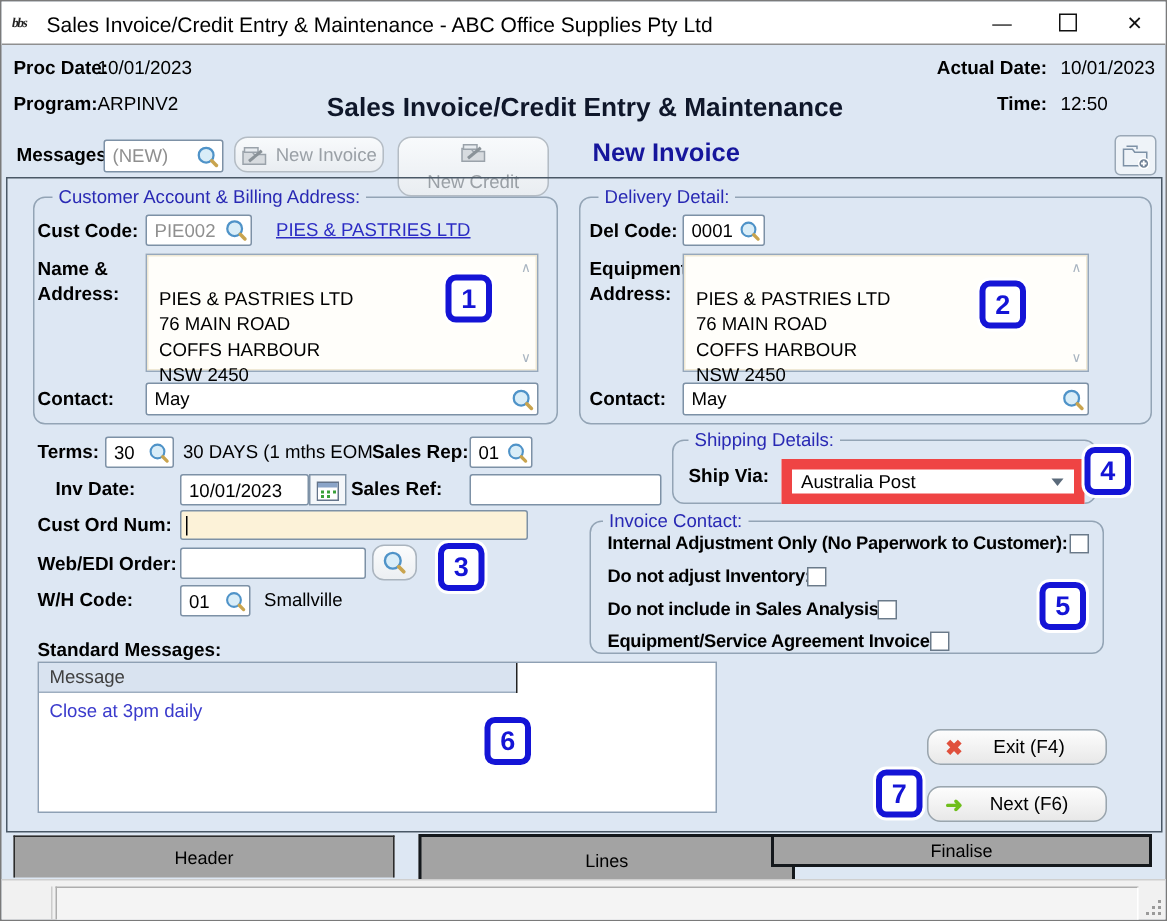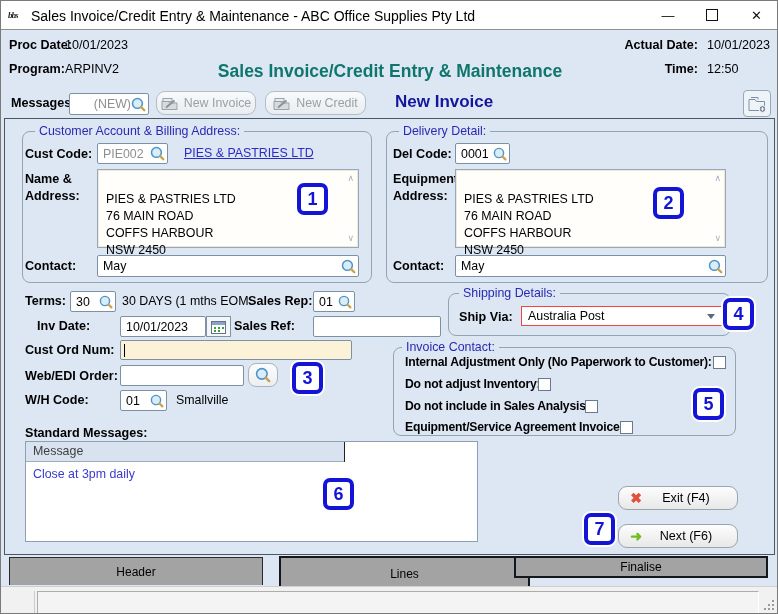--- a/index.html
+++ b/index.html
@@ -11,21 +11,21 @@
   
   #titlebar{position:absolute;left:0;top:0;width:778px;height:29px;background:#ffffff;border-bottom:1px solid #8f8f8f;box-sizing:border-box;}
   #appicon{position:absolute;left:7px;top:6px;width:18px;height:17px;font:italic bold 9px "Liberation Serif",serif;color:#222;letter-spacing:-1px;line-height:17px;}
   #wintitle{position:absolute;left:30px;top:7px;font-size:14px;white-space:nowrap;}
   .caption-btn{position:absolute;top:0;width:44px;height:28px;display:flex;align-items:center;justify-content:center;font-size:13px;color:#111;}
   #maxglyph{width:10px;height:10px;border:1.4px solid #111;display:inline-block;}
   
   .lbl{position:absolute;font-size:12.6px;font-weight:700;white-space:nowrap;}
   .val{position:absolute;font-size:12.6px;white-space:nowrap;}
   #apptitle{position:absolute;left:0;top:33px;width:778px;text-align:center;font-size:22.5px;font-weight:700;color:#16169c;}
-  #appsubtitle{position:absolute;left:0;top:60px;width:778px;text-align:center;font-size:17.5px;font-weight:700;color:#0f766e;}
+  #appsubtitle{position:absolute;left:0;top:60px;width:778px;text-align:center;font-size:17.5px;font-weight:700;color:#0f172a;}
   .rlabel{text-align:right;width:95px;}
   
   .fieldbox{position:absolute;background:#fff;border:1px solid #7d91a6;box-sizing:border-box;border-radius:2px;font-size:12.4px;display:flex;align-items:center;}
   .fieldbox .ftext{padding-left:5px;flex:1;white-space:nowrap;overflow:hidden;}
   .fieldbox .mag{margin-right:2px;display:flex;align-items:center;}
   .gray{color:#8f8f8f;}
   .toolbtn{position:absolute;border:1px solid #b4bcc4;border-radius:9px;background:linear-gradient(#f8fafc,#e9edf1);display:flex;align-items:center;justify-content:center;gap:6px;font-size:12.4px;color:#9aa0a6;box-sizing:border-box;}
   #invstatus{position:absolute;left:394px;top:91px;font-size:17px;font-weight:700;color:#16169c;}
   #copybtn{position:absolute;left:742px;top:89px;width:28px;height:27px;border:1px solid #9aa8b6;border-radius:4px;background:#eef3f8;display:flex;align-items:center;justify-content:center;box-sizing:border-box;}
   
@@ -34,21 +34,21 @@
   .legend{position:absolute;top:-8px;background:#dde7f3;padding:0 4px;font-size:12.4px;color:#2929b4;white-space:nowrap;}
   .addrbox{position:absolute;background:#fffefa;border:1px solid #96a8bc;box-shadow:inset 0 0 0 1px #efe8d4;box-sizing:border-box;font-size:12.4px;line-height:17px;padding:4px 18px 2px 8px;white-space:pre-line;}
   .scrollarrow{position:absolute;right:4px;font-size:9px;color:#a8b4c0;line-height:9px;}
   .link{position:absolute;font-size:12.4px;color:#2c2cc4;text-decoration:underline;white-space:nowrap;}
   .plain{position:absolute;font-size:12.4px;white-space:nowrap;}
   .magbtn{position:absolute;border:1px solid #aab4be;border-radius:8px;background:linear-gradient(#fbfcfd,#eceff2);display:flex;align-items:center;justify-content:center;box-sizing:border-box;}
   .calbtn{position:absolute;border:1px solid #8094a8;background:#f4f7fa;display:flex;align-items:center;justify-content:center;box-sizing:border-box;}
   .cb{position:absolute;width:13px;height:13px;background:#fff;border:1px solid #6a7a8a;box-sizing:border-box;}
   .optlbl{position:absolute;font-size:12.2px;font-weight:700;letter-spacing:-0.2px;white-space:nowrap;}
   
-  #shipvia{position:absolute;left:520px;top:305px;width:202px;height:20px;background:#fff;border:1px solid #ef4444;box-sizing:border-box;display:flex;align-items:center;font-size:12.4px;}
+  #shipvia{position:absolute;left:520px;top:305px;width:202px;height:30px;background:#fff;border:7px solid #ef4444;box-sizing:border-box;display:flex;align-items:center;font-size:12.4px;}
   #shipvia .stext{flex:1;padding-left:6px;}
   .chev{width:0;height:0;border-left:4px solid transparent;border-right:4px solid transparent;border-top:5px solid #5a6a7a;margin-right:7px;}
   
   #msgtable{position:absolute;left:24px;top:440px;width:453px;height:101px;background:#fff;border:1px solid #8ea0b4;box-sizing:border-box;}
   #msghdr1{position:absolute;left:0;top:0;width:318px;height:20px;background:#d9e3f0;border-bottom:1px solid #9eaec0;box-sizing:border-box;font-size:12.4px;color:#3f3f3f;padding:2px 0 0 7px;}
   #msghdrdiv{position:absolute;left:318px;top:0;width:1px;height:20px;background:#222;}
   .msgrow{position:absolute;left:7px;top:25px;font-size:12.4px;color:#3a3acc;white-space:nowrap;}
   
   .actbtn{position:absolute;left:617px;width:120px;height:24px;border:1px solid #9aa5ad;border-radius:9px;background:linear-gradient(#fdfdfd,#e8e8e8);display:flex;align-items:center;box-sizing:border-box;font-size:12.6px;}
   .actbtn .aicon{width:34px;text-align:center;font-size:14px;font-weight:700;}
@@ -91,40 +91,40 @@
   <span class="val" style="left:64px;top:37px;">10/01/2023</span>
   <span class="lbl" style="left:8px;top:61px;">Program:</span>
   <span class="val" style="left:64px;top:61px;">ARPINV2</span>
   <div id="appsubtitle">Sales Invoice/Credit Entry &amp; Maintenance</div>
   <span class="lbl rlabel" style="left:602px;top:37px;">Actual Date:</span>
   <span class="val" style="left:706px;top:37px;">10/01/2023</span>
   <span class="lbl rlabel" style="left:602px;top:61px;">Time:</span>
   <span class="val" style="left:706px;top:61px;">12:50</span>
 
   <span class="lbl" style="left:10px;top:95px;">Messages:</span>
-  <div class="fieldbox" style="left:68px;top:92px;width:80px;height:22px;text-align:right;">
+  <div class="fieldbox" style="left:68px;top:92px;width:80px;height:22px;">
     <span class="ftext gray">(NEW)</span>
     <span class="mag">
         <svg width="15" height="15" viewBox="0 0 14 14">
           <circle cx="6" cy="6" r="4.6" fill="#d9edf8" stroke="#4f93c8" stroke-width="1.4"></circle>
           <line x1="9.5" y1="9.5" x2="12.4" y2="12.4" stroke="#c9a44e" stroke-width="2.2" stroke-linecap="round"></line>
         </svg>
       </span>
   </div>
   <div class="toolbtn" style="left:155px;top:90px;width:100px;height:24px;">
     <span>
         <svg width="17" height="13" viewBox="0 0 17 13">
           <path d="M1 4 h6 l1.5 2 h7.5 v6.5 H1 z" fill="#d7dbdf" stroke="#9aa2aa"></path>
           <rect x="2" y="1.5" width="9" height="3" fill="#e8ecf0" stroke="#9aa2aa"></rect>
           <line x1="5" y1="10.5" x2="13.5" y2="3.5" stroke="#8a9298" stroke-width="2"></line>
         </svg>
       </span>
     <span>New Invoice</span>
   </div>
-  <div class="toolbtn" style="left:264px;top:90px;width:101px;height:24px;">
+  <div class="toolbtn" style="left:264px;top:90px;width:101px;height:40px;flex-direction:column;">
     <span>
         <svg width="17" height="13" viewBox="0 0 17 13">
           <path d="M1 4 h6 l1.5 2 h7.5 v6.5 H1 z" fill="#d7dbdf" stroke="#9aa2aa"></path>
           <rect x="2" y="1.5" width="9" height="3" fill="#e8ecf0" stroke="#9aa2aa"></rect>
           <line x1="5" y1="10.5" x2="13.5" y2="3.5" stroke="#8a9298" stroke-width="2"></line>
         </svg>
       </span>
     <span>New Credit</span>
   </div>
   <span id="invstatus">New Invoice</span>

